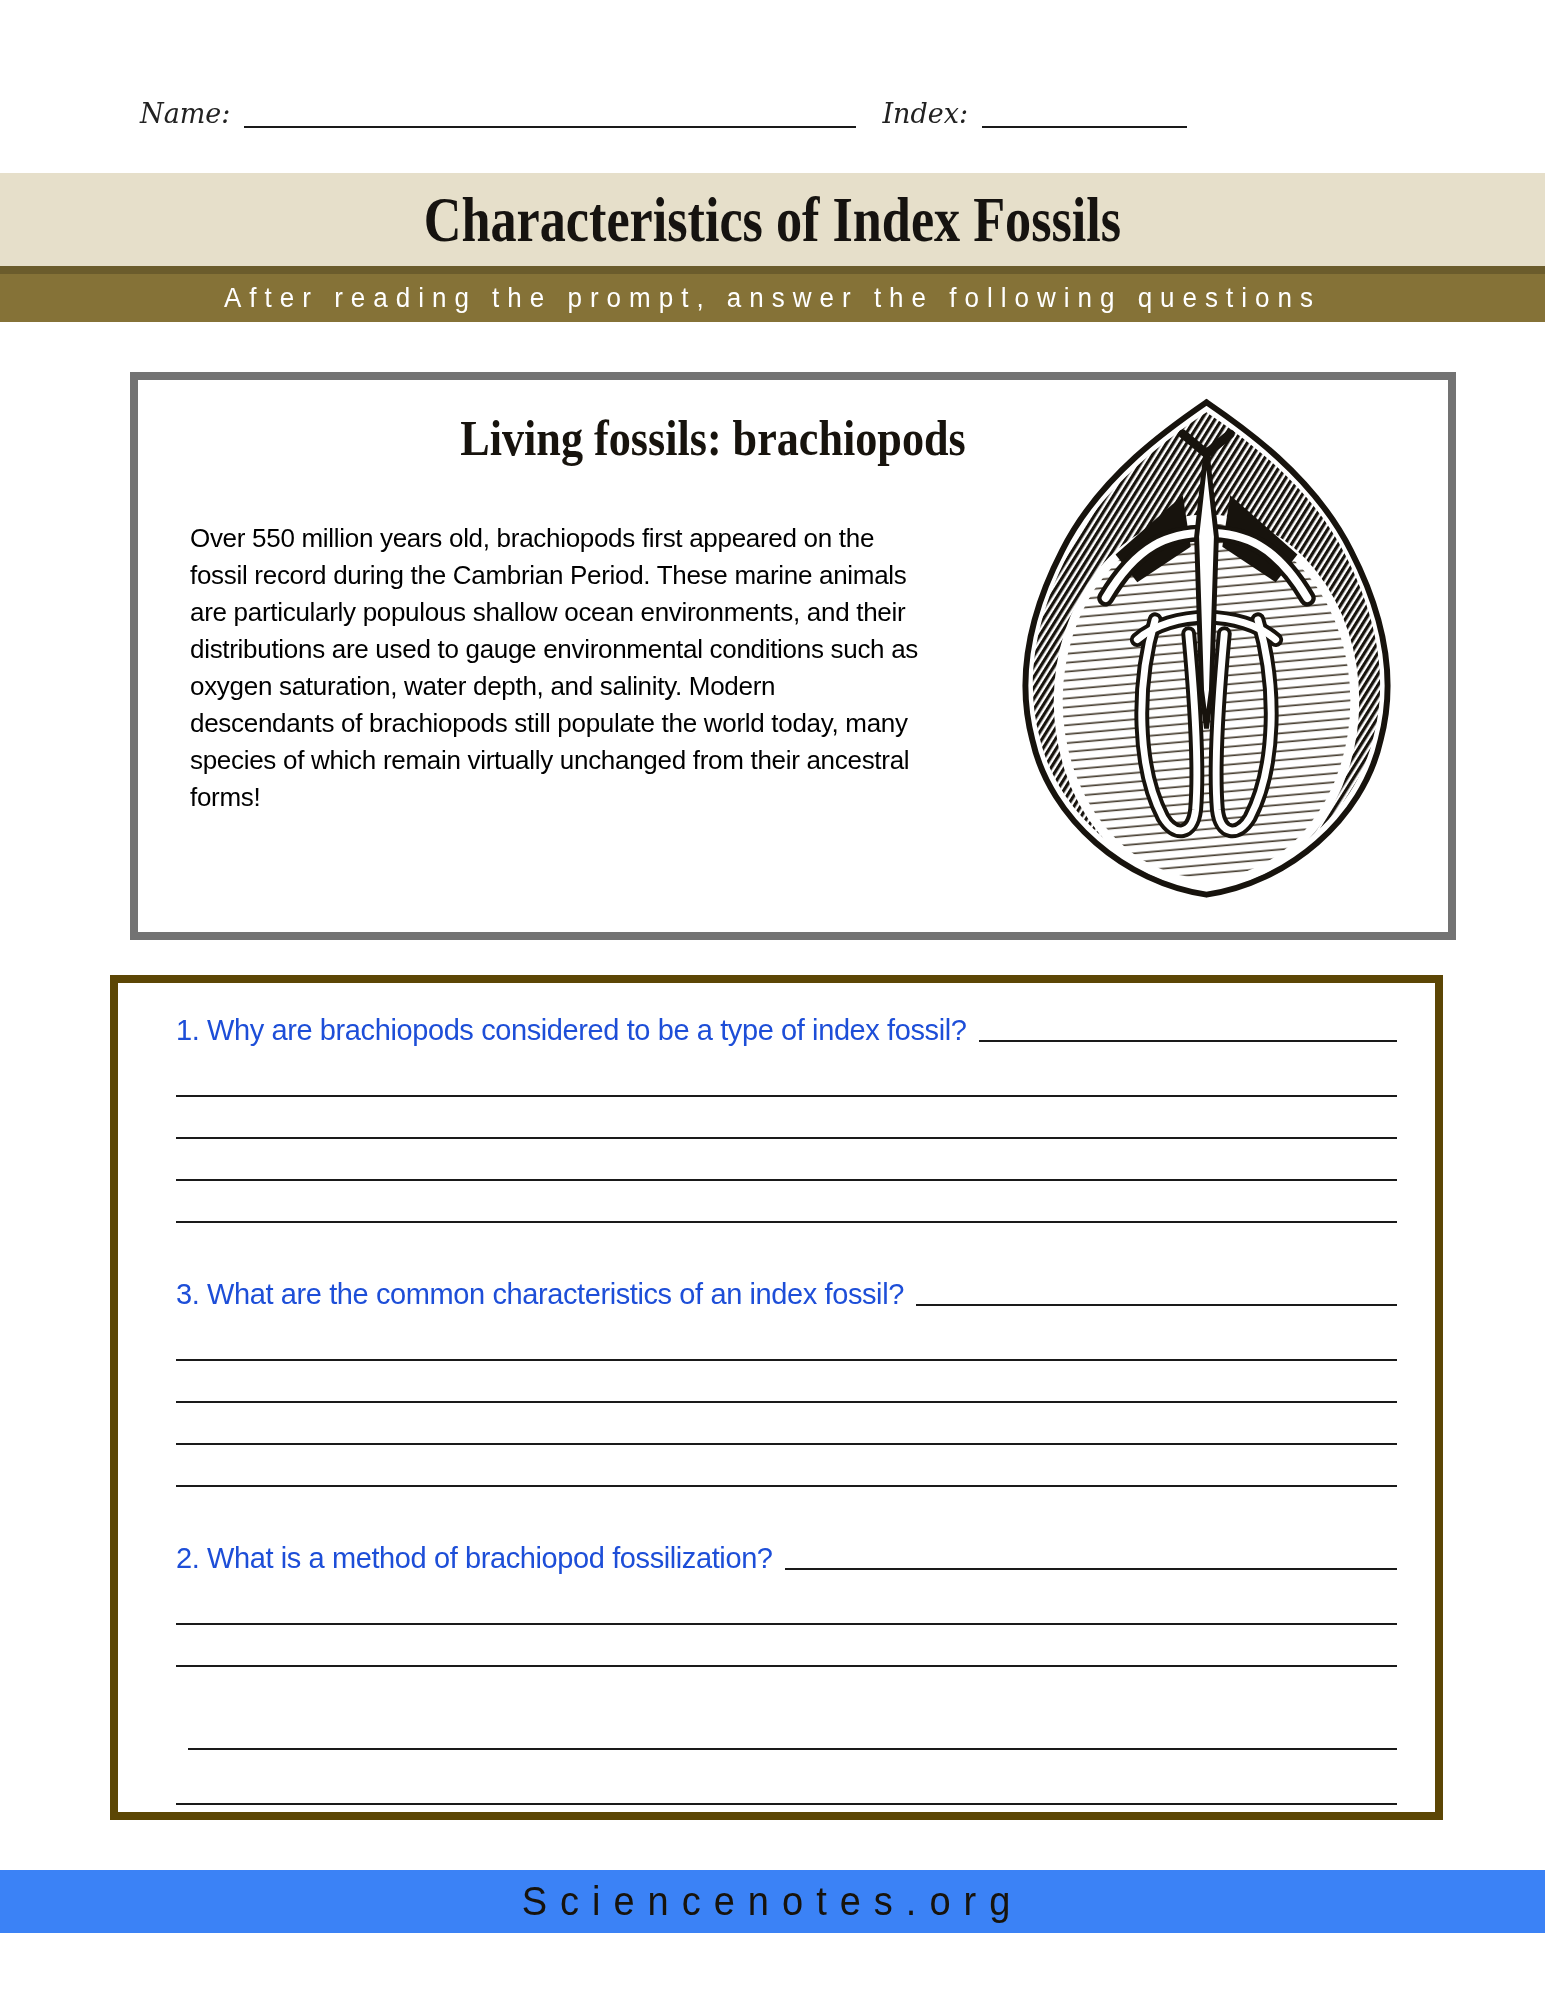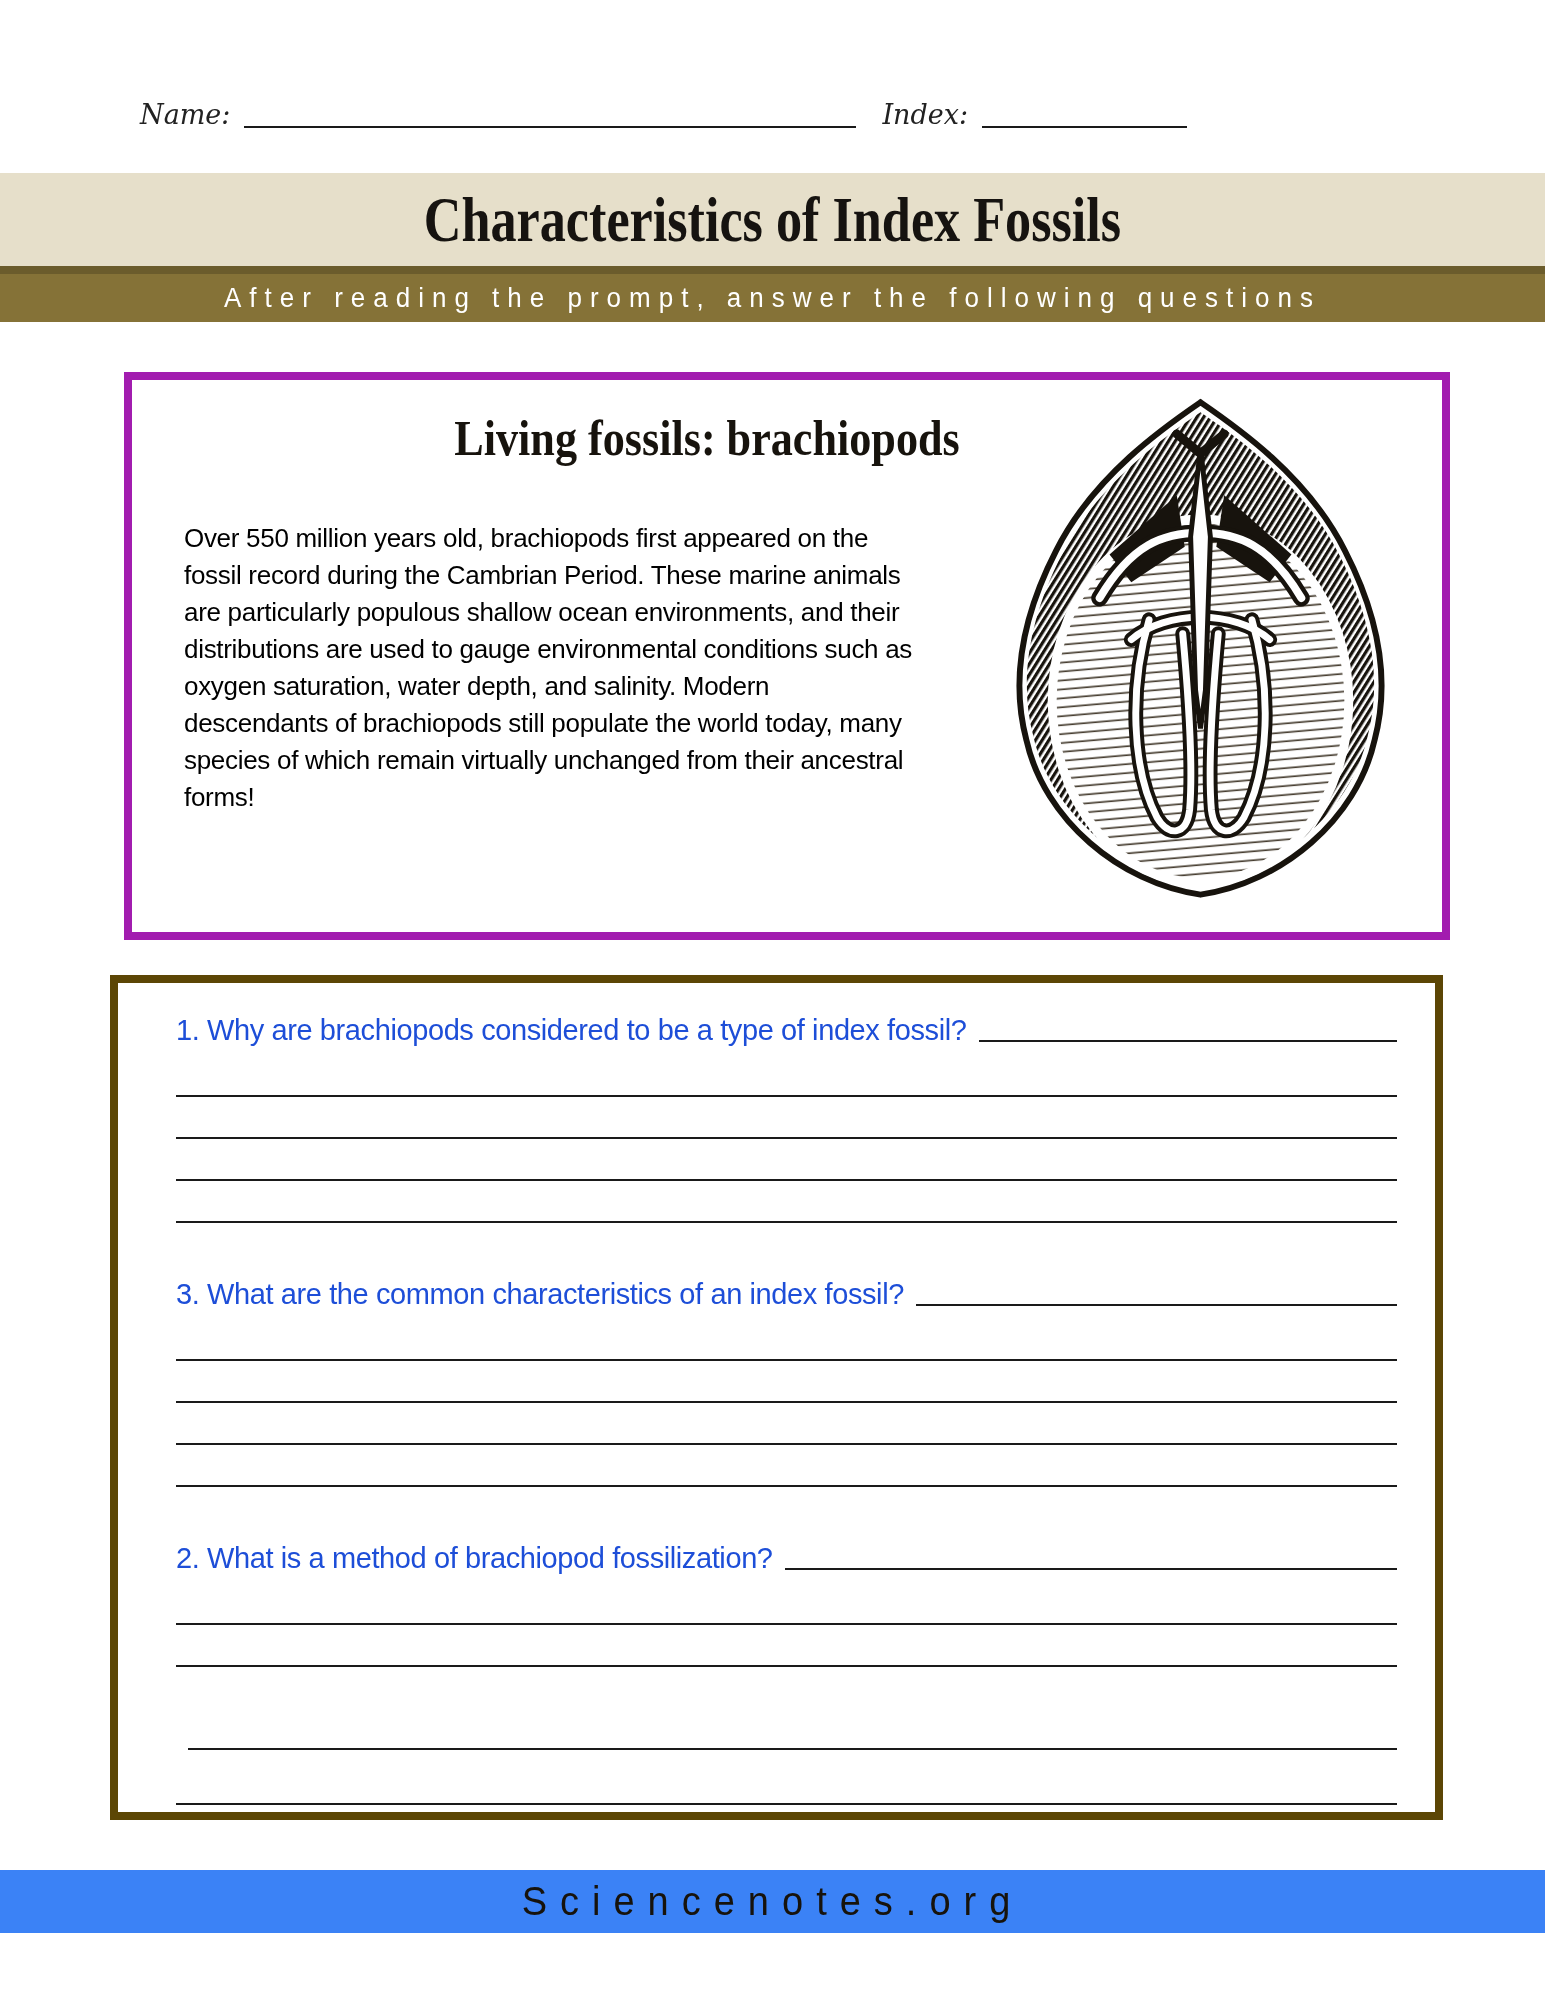--- a/index.html
+++ b/index.html
@@ -3,42 +3,42 @@
 <meta charset="utf-8">
 <style>
   * { margin:0; padding:0; box-sizing:border-box; }
   html,body { background:#ffffff; }
   body {
     width:1545px; height:2000px; position:relative;
     font-family:"Liberation Sans", sans-serif; color:#1c1c1c; overflow:hidden;
   }
 
   
-  .name-row { position:absolute; top:98px; left:140px; display:flex; align-items:center; }
+  .name-row { position:absolute; top:98px; left:140px; display:flex; align-items:flex-start; }
   .hand { font-family:"DejaVu Serif", serif; font-style:italic; font-size:27px; color:#222; }
   .write-line { border-bottom:2px solid #1a1a1a; height:30px; margin:0 0 2px 14px; }
   .write-line.name { width:612px; }
   .write-line.date { width:205px; }
   .date-label { margin-left:26px; }
 
   
   .title-banner { position:absolute; top:173px; left:0; width:100%; height:93px;
     background:#e6dfca; display:flex; align-items:center; justify-content:center; }
   .title-banner h1 { font-family:"Liberation Serif", serif; font-weight:700; font-size:58px;
     color:#161310; letter-spacing:0; transform:scale(0.9,1.08); white-space:nowrap; }
 
   
   .subtitle-banner { position:absolute; top:266px; left:0; width:100%; height:56px;
     background:#857237; border-top:8px solid #6b5c2c;
     display:flex; align-items:center; justify-content:center;text-align:center; }
   .subtitle-banner .sub { color:#ffffff; font-size:26px; letter-spacing:8px; transform:scaleY(1.05); white-space:nowrap; }
 
   
-  .prompt-box { position:absolute; top:372px; left:124px; width:1326px; height:568px;
-    border:8px solid #a21caf; background:#ffffff; }
+  .prompt-box { position:absolute; top:372px; left:130px; width:1326px; height:568px;
+    border:8px solid #737373; background:#ffffff; }
   .prompt-heading { position:absolute; top:30px; left:70px; width:1010px; text-align:center;
     font-family:"Liberation Serif", serif; font-weight:700; font-size:48px; color:#17130d;
     transform:scale(0.92,1.06); white-space:nowrap; }
   .prompt-body { position:absolute; top:140px; left:52px; width:736px;
     font-size:26px; line-height:37px; color:#000000; letter-spacing:-0.3px; }
   .illustration { position:absolute; top:8px; right:24px; }
 
   
   .questions-box { position:absolute; top:975px; left:110px; width:1333px; height:845px;
     border:8px solid #5c4605; background:#ffffff; overflow:hidden; }

